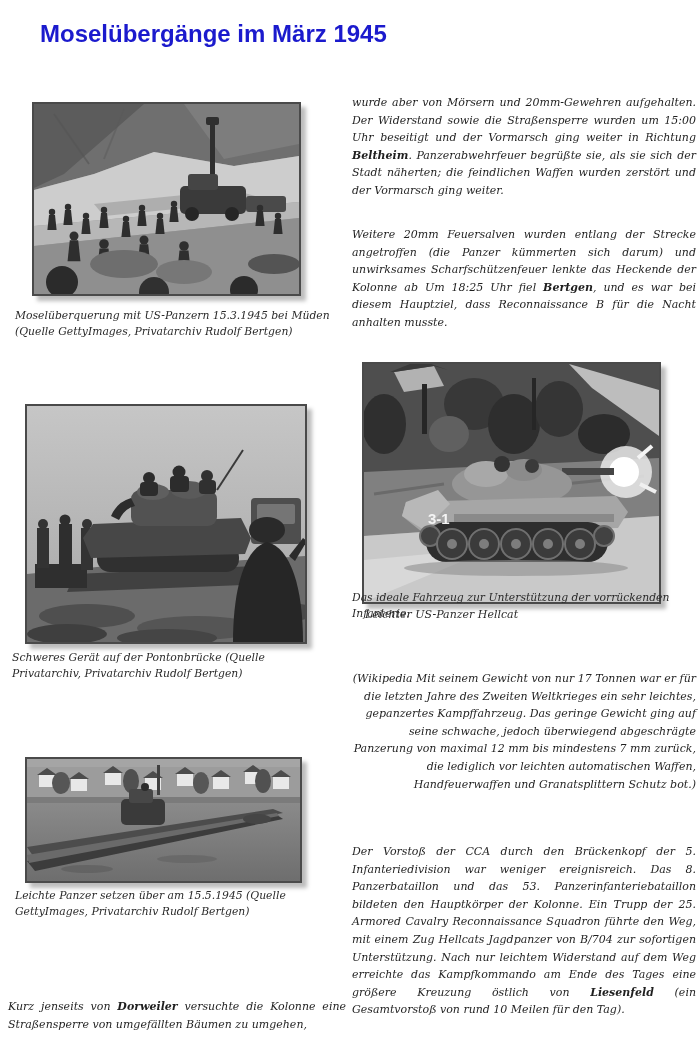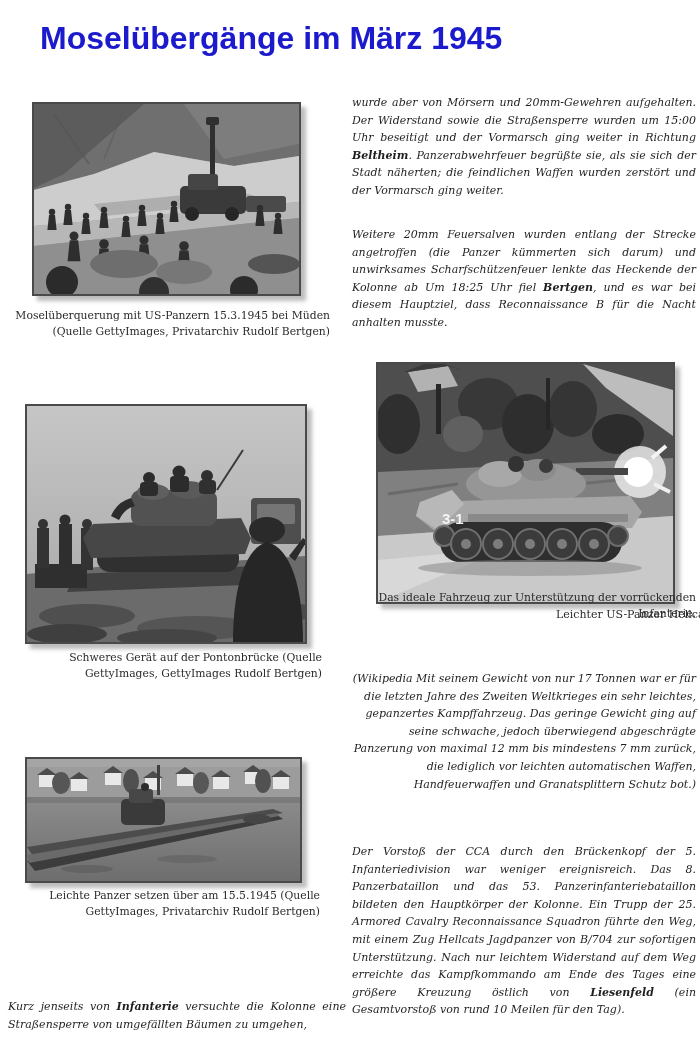--- a/index.html
+++ b/index.html
@@ -1,29 +1,29 @@
 <!DOCTYPE html>
 <html lang="de"><head>
 <meta charset="utf-8">
 <style>
   html,body{margin:0;padding:0;background:#fff;}
   .page{position:relative;width:700px;height:1045px;background:#ffffff;overflow:hidden;
         font-family:"DejaVu Serif", serif;color:#1f1f1f;}
   .doc-title{position:absolute;left:40px;top:20px;width:620px;
              font-family:"Liberation Sans", sans-serif;font-weight:bold;
-             font-size:32px;letter-spacing:0px;}
+             font-size:24px;letter-spacing:0px;}
   .photo{position:absolute;border:2px solid #4a4a4a;background:#dcdcdc;
          box-shadow:5px 5px 4px #bdbdbd;}
   .photo svg{display:block;}
   .para{position:absolute;font-style:italic;font-size:11px;line-height:17.6px;
         text-align:justify;}
   .para b{font-style:italic;}
   .para.ragged{text-align:right;}
-  .caption{position:absolute;font-size:10.8px;line-height:15.5px;
-           text-align:right;color:#2a2a2a;}
+  .caption{position:absolute;font-style:italic;font-size:10.8px;line-height:15.5px;
+           text-align:left;color:#2a2a2a;}
 </style>
 </head>
 <body>
 
 <div class="page">
 
   <div class="doc-title" style="color: rgb(27, 26, 205);">Moselübergänge im März 1945</div>
 
   <div class="photo" style="left:32px;top:102px;width:265px;height:190px;">
     <svg viewBox="0 0 265 190" width="265" height="190">
@@ -120,21 +120,21 @@
       <rect x="224" y="92" width="50" height="46" rx="4" fill="#4e4e4e"></rect>
       <rect x="230" y="98" width="38" height="20" rx="2" fill="#757575"></rect>
       <ellipse cx="240" cy="124" rx="18" ry="13" fill="#2a2a2a"></ellipse>
       <path d="M206,236 C206,182 218,142 240,136 C264,142 276,182 276,236 Z" fill="#262626"></path>
       <path d="M262,150 l14,-18 4,3 -12,20 z" fill="#2b2b2b"></path>
       <ellipse cx="40" cy="228" rx="40" ry="10" fill="#3f3f3f"></ellipse>
       <ellipse cx="140" cy="232" rx="50" ry="9" fill="#454545"></ellipse>
     </svg>
   </div>
 
-  <div class="caption" style="left:12px;top:650px;width:310px;">Schweres Gerät auf der Pontonbrücke (Quelle GettyImages, GettyImages Rudolf Bertgen)</div>
+  <div class="caption" style="left:12px;top:650px;width:310px;">Schweres Gerät auf der Pontonbrücke (Quelle Privatarchiv, Privatarchiv Rudolf Bertgen)</div>
 
   <div class="photo" style="left:25px;top:757px;width:273px;height:122px;">
     <svg viewBox="0 0 273 122" width="273" height="122">
       <defs>
         <linearGradient id="p3w" x1="0" y1="0" x2="0" y2="1">
           <stop offset="0" stop-color="#8a8a8a"></stop>
             <stop offset="1" stop-color="#6e6e6e"></stop>
         </linearGradient>
         <g id="house">
             <rect x="0" y="4" width="16" height="12" fill="#e8e8e8"></rect>
@@ -165,27 +165,27 @@
       <rect x="102" y="30" width="24" height="14" rx="3" fill="#474747"></rect>
       <circle cx="118" cy="28" r="4" fill="#2c2c2c"></circle>
       <ellipse cx="230" cy="60" rx="14" ry="5" fill="#454545"></ellipse>
       <ellipse cx="60" cy="110" rx="26" ry="4" fill="#5e5e5e" opacity=".7"></ellipse>
       <ellipse cx="160" cy="100" rx="30" ry="4" fill="#606060" opacity=".6"></ellipse>
     </svg>
   </div>
 
   <div class="caption" style="left:15px;top:888px;width:305px;">Leichte Panzer setzen über am 15.5.1945 (Quelle GettyImages, Privatarchiv Rudolf Bertgen)</div>
 
-  <div class="para" style="left:8px;top:998px;width:338px;"><span>Kurz jenseits von </span><b>Infanterie</b><span> versuchte die Kolonne eine Straßensperre von umgefällten Bäumen zu umgehen,</span></div>
+  <div class="para" style="left:8px;top:998px;width:338px;"><span>Kurz jenseits von </span><b>Dorweiler</b><span> versuchte die Kolonne eine Straßensperre von umgefällten Bäumen zu umgehen,</span></div>
 
   <div class="para" style="left:352px;top:94px;width:344px;"><span>wurde aber von Mörsern und 20mm-Gewehren aufgehalten. Der Widerstand sowie die Straßensperre wurden um 15:00 Uhr beseitigt und der Vormarsch ging weiter in Richtung </span><b>Beltheim</b><span>. Panzerabwehrfeuer begrüßte sie, als sie sich der Stadt näherten; die feindlichen Waffen wurden zerstört und der Vormarsch ging weiter.</span></div>
 
   <div class="para" style="left:352px;top:226px;width:344px;"><span>Weitere 20mm Feuersalven wurden entlang der Strecke angetroffen (die Panzer kümmerten sich darum) und unwirksames Scharfschützenfeuer lenkte das Heckende der Kolonne ab Um 18:25 Uhr fiel </span><b>Bertgen</b><span>, und es war bei diesem Hauptziel, dass Reconnaissance B für die Nacht anhalten musste.</span></div>
 
-  <div class="photo" style="left:376px;top:362px;width:295px;height:238px;">
+  <div class="photo" style="left:362px;top:362px;width:295px;height:238px;">
     <svg viewBox="0 0 295 238" width="295" height="238">
       <rect width="295" height="238" fill="#9b9b9b"></rect>
       <rect width="295" height="108" fill="#4e4e4e"></rect>
       <polygon points="205,0 295,26 295,72 228,24" fill="#bdbdbd"></polygon>
       <polygon points="30,8 70,2 80,22 40,28" fill="#b2b2b2"></polygon>
       <polygon points="26,8 56,-4 84,6 70,2 30,8" fill="#3a3a3a"></polygon>
       <ellipse cx="20" cy="60" rx="22" ry="30" fill="#2f2f2f"></ellipse>
       <ellipse cx="110" cy="40" rx="30" ry="26" fill="#383838"></ellipse>
       <ellipse cx="150" cy="60" rx="26" ry="30" fill="#2e2e2e"></ellipse>
       <ellipse cx="195" cy="45" rx="24" ry="28" fill="#353535"></ellipse>

